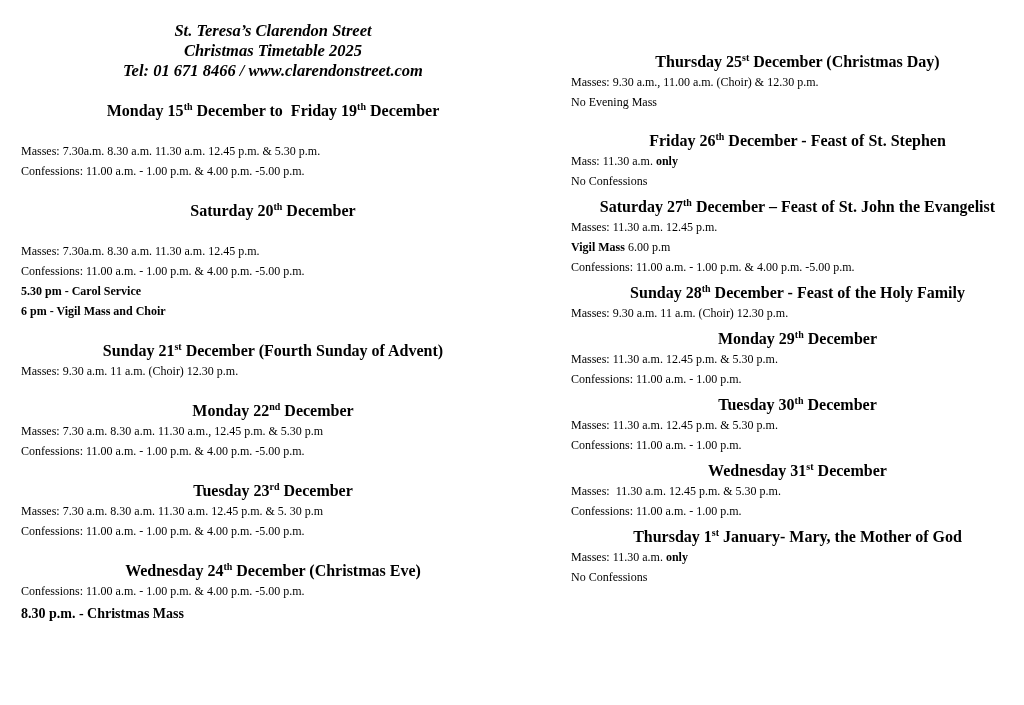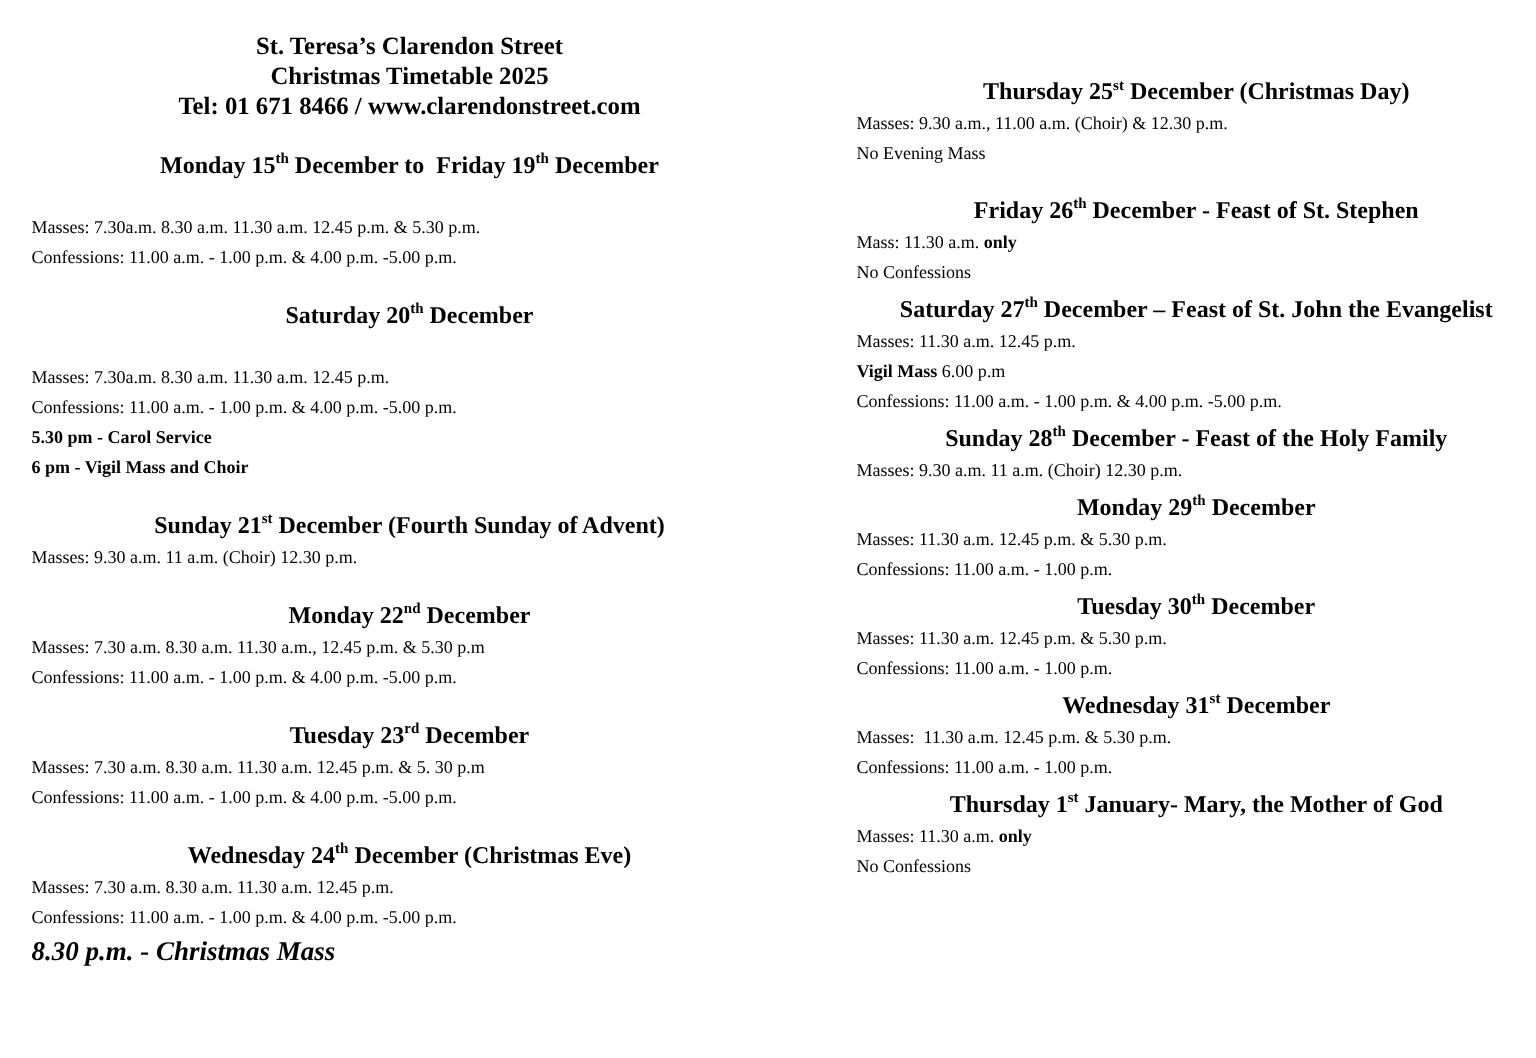--- a/index.html
+++ b/index.html
@@ -13,21 +13,21 @@
     height: 705px;
     background: #ffffff;
     color: #000000;
     font-family: "Liberation Serif", serif;
     overflow: hidden;
   }
   .col { position: absolute; }
   .col-left  { left: 21px;  top: 21px; width: 504px; }
   .col-right { left: 571px; top: 52px; width: 453px; }
 
-  .title-block { margin: 0 0 20px 0; text-align: center; }
+  .title-block { margin: 0 0 20px 0; text-align: center; font-style: italic; }
   .title-block p {
     margin: 0;
     font-size: 16.5px;
     line-height: 20px;
     font-weight: bold;
     white-space: pre;
   }
 
   .section { margin: 0; }
   .col-left  .section + .section { margin-top: 20px; }
@@ -42,24 +42,23 @@
     white-space: pre;
     text-align: center;
   }
   .line {
     margin: 0;
     font-size: 12px;
     line-height: 20px;
     white-space: pre;
   }
   .line.big {
-    font-size: 18px;
+    font-size: 14px;
     line-height: 22px;
     margin-top: 2px;
-    font-style: italic;
   }
   sup {
     font-size: 10px;
     line-height: 0;
     vertical-align: super;
   }
 </style>
 </head>
 <body>
 
@@ -95,21 +94,20 @@
           <p class="line">Masses: 7.30 a.m. 8.30 a.m. 11.30 a.m., 12.45 p.m. &amp; 5.30 p.m</p>
           <p class="line">Confessions: 11.00 a.m. - 1.00 p.m. &amp; 4.00 p.m. -5.00 p.m.</p>
         </section>
         <section class="section">
           <h3 class="heading">Tuesday 23<sup>rd</sup> December</h3>
           <p class="line">Masses: 7.30 a.m. 8.30 a.m. 11.30 a.m. 12.45 p.m. &amp; 5. 30 p.m</p>
           <p class="line">Confessions: 11.00 a.m. - 1.00 p.m. &amp; 4.00 p.m. -5.00 p.m.</p>
         </section>
         <section class="section">
           <h3 class="heading">Wednesday 24<sup>th</sup> December (Christmas Eve)</h3>
-          <p class="line">Masses: 7.30 a.m. 8.30 a.m. 11.30 a.m. 12.45 p.m.</p>
           <p class="line">Confessions: 11.00 a.m. - 1.00 p.m. &amp; 4.00 p.m. -5.00 p.m.</p>
           <p class="line big"><b>8.30 p.m. - Christmas Mass</b></p>
         </section>
       </div>
   </div>
 
   <div class="col col-right">
     <div>
         <section class="section">
           <h3 class="heading">Thursday 25<sup>st</sup> December (Christmas Day)</h3>

